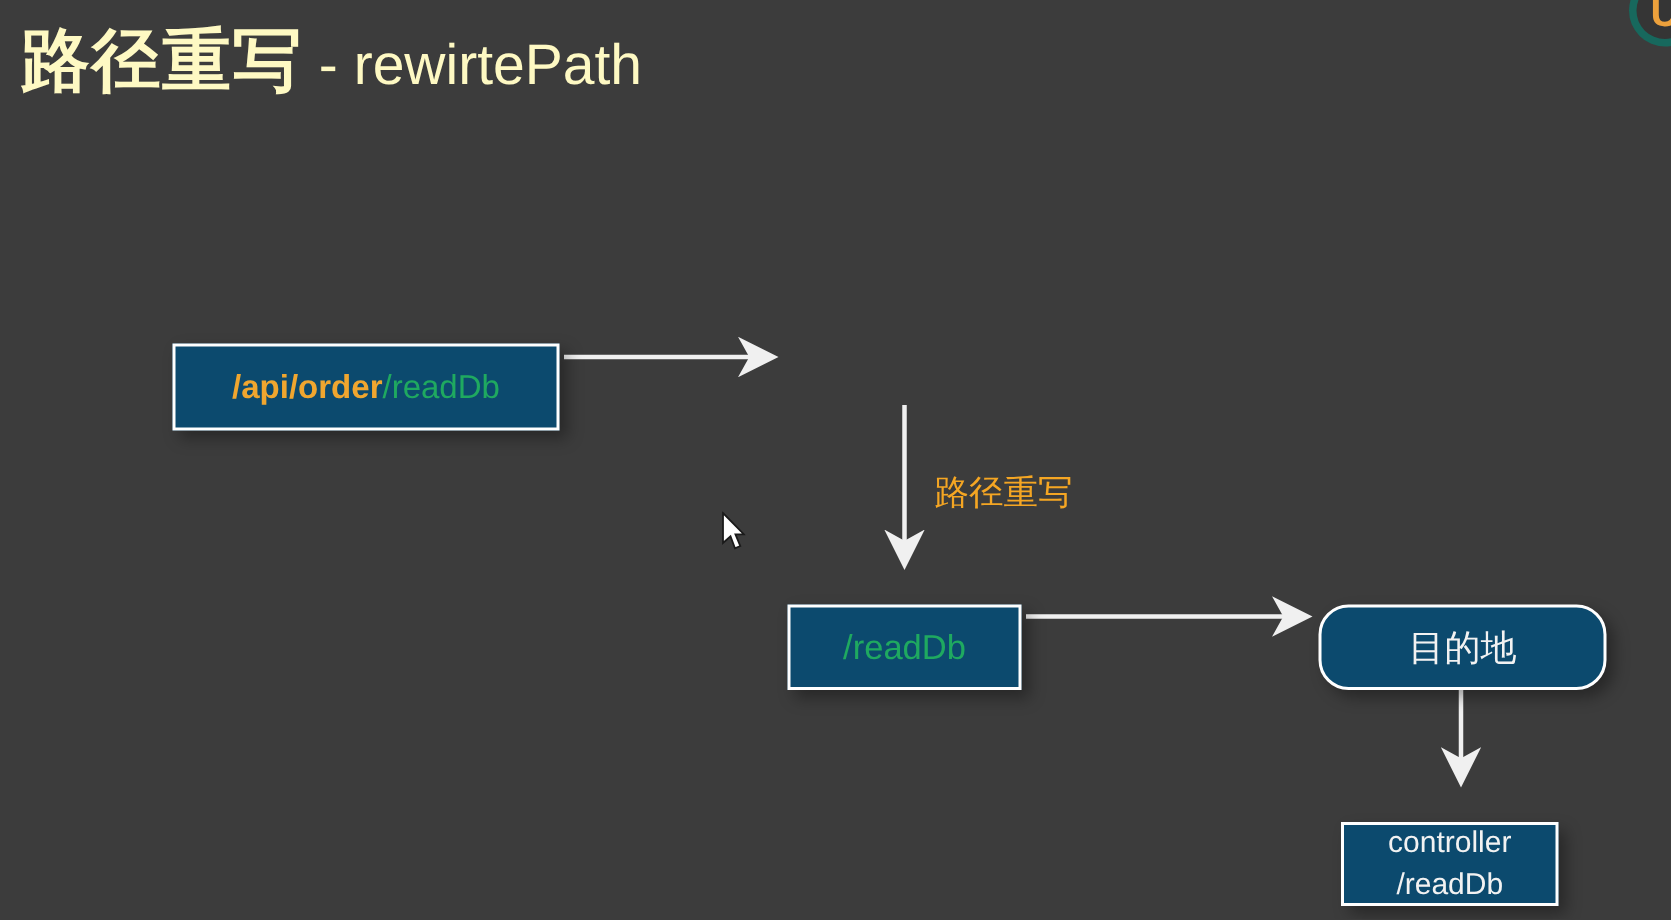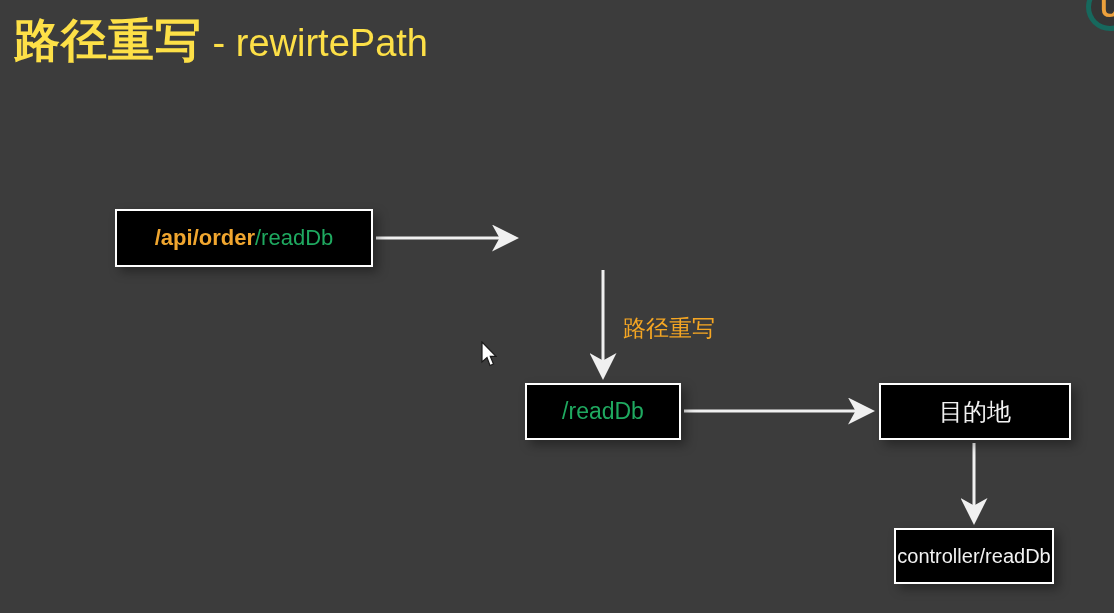--- a/index.html
+++ b/index.html
@@ -15,21 +15,21 @@
     overflow: hidden;
     font-family: "Liberation Sans", "DejaVu Sans", sans-serif;
   }
 
   
   .title {
     position: absolute;
     left: 14px;
     top: 10px;
     margin: 0;
-    color: #fde047;
+    color: #fef9c3;
     white-space: nowrap;
     font-weight: 500;
     letter-spacing: 1px;
   }
   .title .zh {
     font-size: 46px;
     font-weight: 600;
   }
   .title .latin {
     font-size: 38px;
@@ -64,34 +64,35 @@
     font-size: 27px;
     font-weight: 700;
     line-height: 1;
     transform: translateY(1px);
   }
 
   
   .node {
     position: absolute;
     box-sizing: border-box;
-    background: #000000;
+    background: #0c4a6e;
     border: 2px solid #ffffff;
     box-shadow: 5px 5px 10px rgba(0,0,0,0.35);
     display: flex;
     align-items: center;
     justify-content: center;
     text-align: center;
     color: #f2f2f2;
+    margin-top: 20px;
   }
   #node-request     { left: 115px; top: 209px; width: 258px; height: 58px; font-size: 22px; }
   #node-gateway     { left: 524px; top: 209px; width: 158px; height: 58px; font-size: 24px; }
   #node-rewritten   { left: 525px; top: 383px; width: 156px; height: 57px; font-size: 23px; }
-  #node-destination { left: 879px; top: 383px; width: 192px; height: 57px; font-size: 24px; }
-  #node-controller  { left: 894px; top: 528px; width: 160px; height: 56px; font-size: 20px; line-height: 28px; flex-direction: row; text-align: center; }
+  #node-destination { left: 879px; top: 383px; width: 192px; height: 57px; font-size: 24px; border-radius: 20px; }
+  #node-controller  { left: 894px; top: 528px; width: 145px; height: 56px; font-size: 20px; line-height: 28px; flex-direction: column; text-align: center; }
 
   .seg-orange { color: #f0a62f; font-weight: 700; }
   .seg-green  { color: #1fa960; font-weight: 500; }
   .text-green { color: #1fa960; font-weight: 500; }
 
   
   .edge-label {
     position: absolute;
     left: 623px;
     top: 313px;

